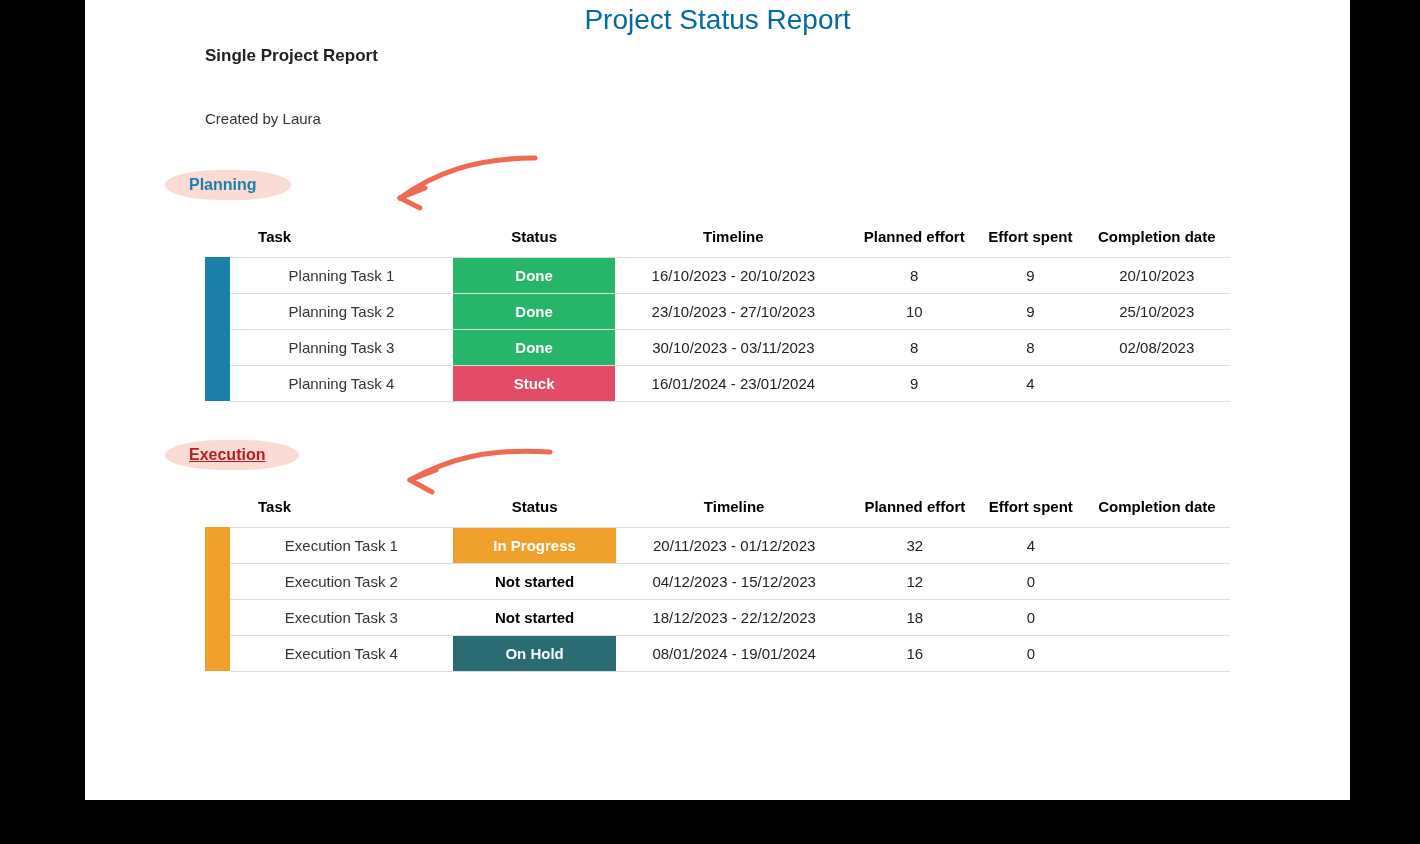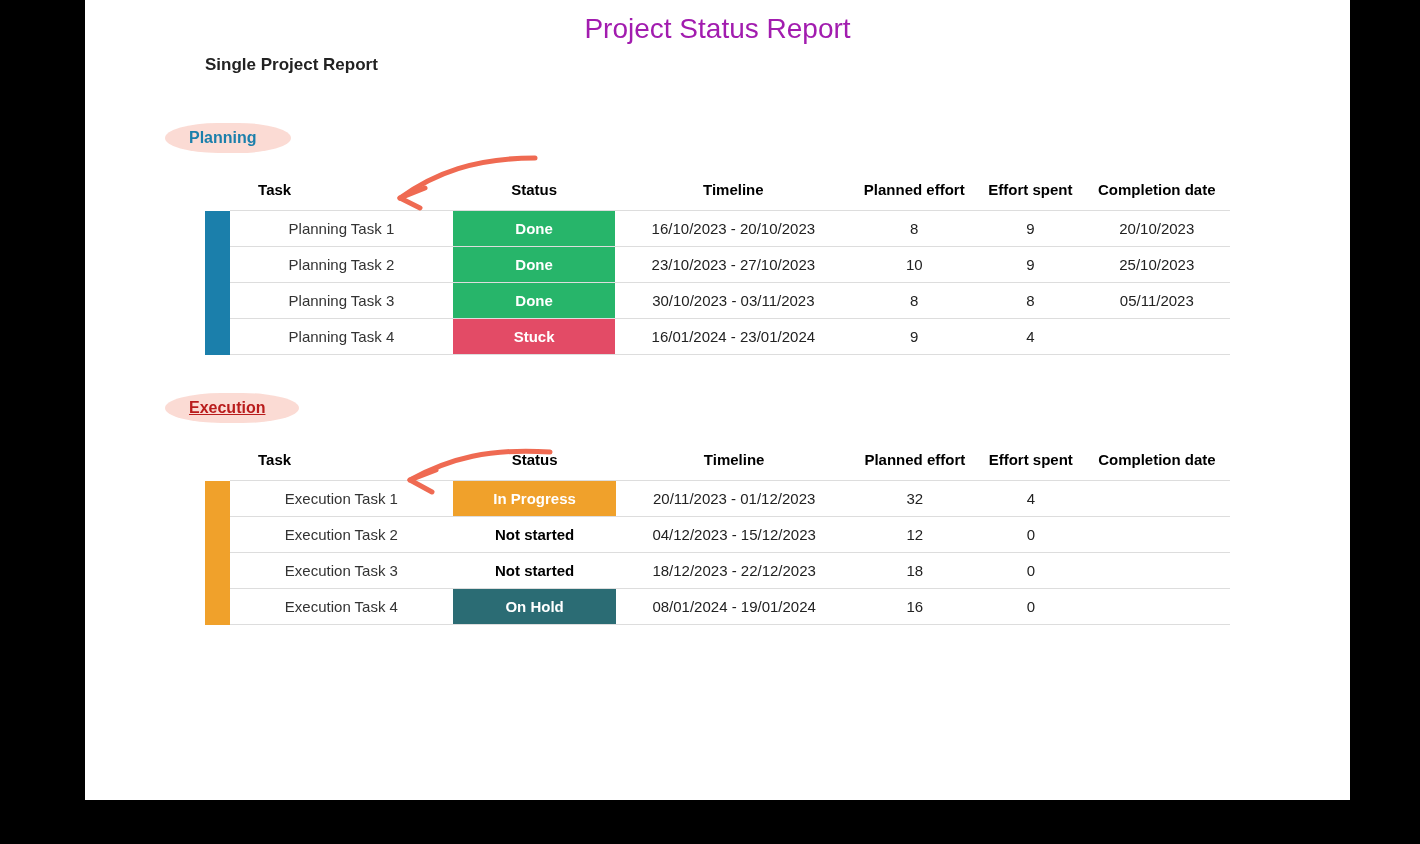--- a/index.html
+++ b/index.html
@@ -12,24 +12,24 @@
     position:absolute;
     left:85px;top:0;
     width:1265px;height:800px;
     background:#fff;
   }
   .content{
     padding:0 120px 0 120px;
     color:#222;
   }
   h1.title{
-    margin:9px;padding-top:4px;
+    margin:0;padding-top:4px;
     text-align:center;
     font-size:28px;font-weight:500;
-    color:#a21caf;
+    color:#0369a1;
   }
   h2.subtitle{
     margin:10px 0 40px 0;
     text-align:left;
     font-size:17px;font-weight:700;
   }
   .meta{
     font-size:15px;color:#333;
     line-height:1.7;
     margin-bottom:30px;
@@ -105,20 +105,21 @@
 </style>
 </head>
 <body>
 
 <div class="page">
   <div class="content">
     <h1 class="title">Project Status Report</h1>
     <h2 class="subtitle">Single Project Report</h2>
 
     <div class="meta">
+      <div>Created by Laura</div>
     </div>
 
     
     <div class="section-label lbl-planning">
       <div class="hl"></div>
       <span>Planning</span>
     </div>
 
     <table class="report">
       <colgroup>
@@ -158,21 +159,21 @@
             <td>10</td>
             <td>9</td>
             <td class="comp">25/10/2023</td>
           </tr>
           <tr>
             <td class="task">Planning Task 3</td>
             <td class="status done pill">Done</td>
             <td class="timeline">30/10/2023 - 03/11/2023</td>
             <td>8</td>
             <td>8</td>
-            <td class="comp">05/11/2023</td>
+            <td class="comp">02/08/2023</td>
           </tr>
           <tr>
             <td class="task">Planning Task 4</td>
             <td class="status stuck pill">Stuck</td>
             <td class="timeline">16/01/2024 - 23/01/2024</td>
             <td>9</td>
             <td>4</td>
             <td class="comp"></td>
           </tr>
         </tbody>

